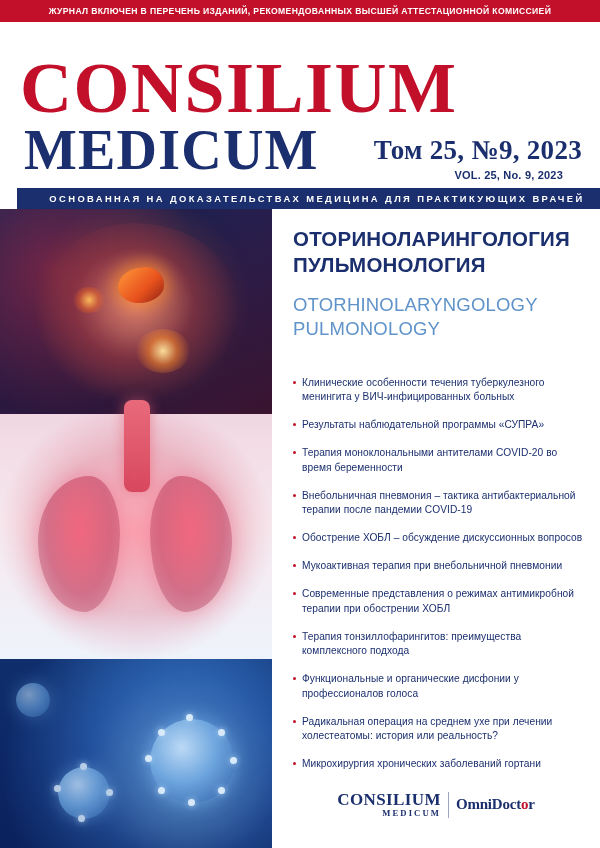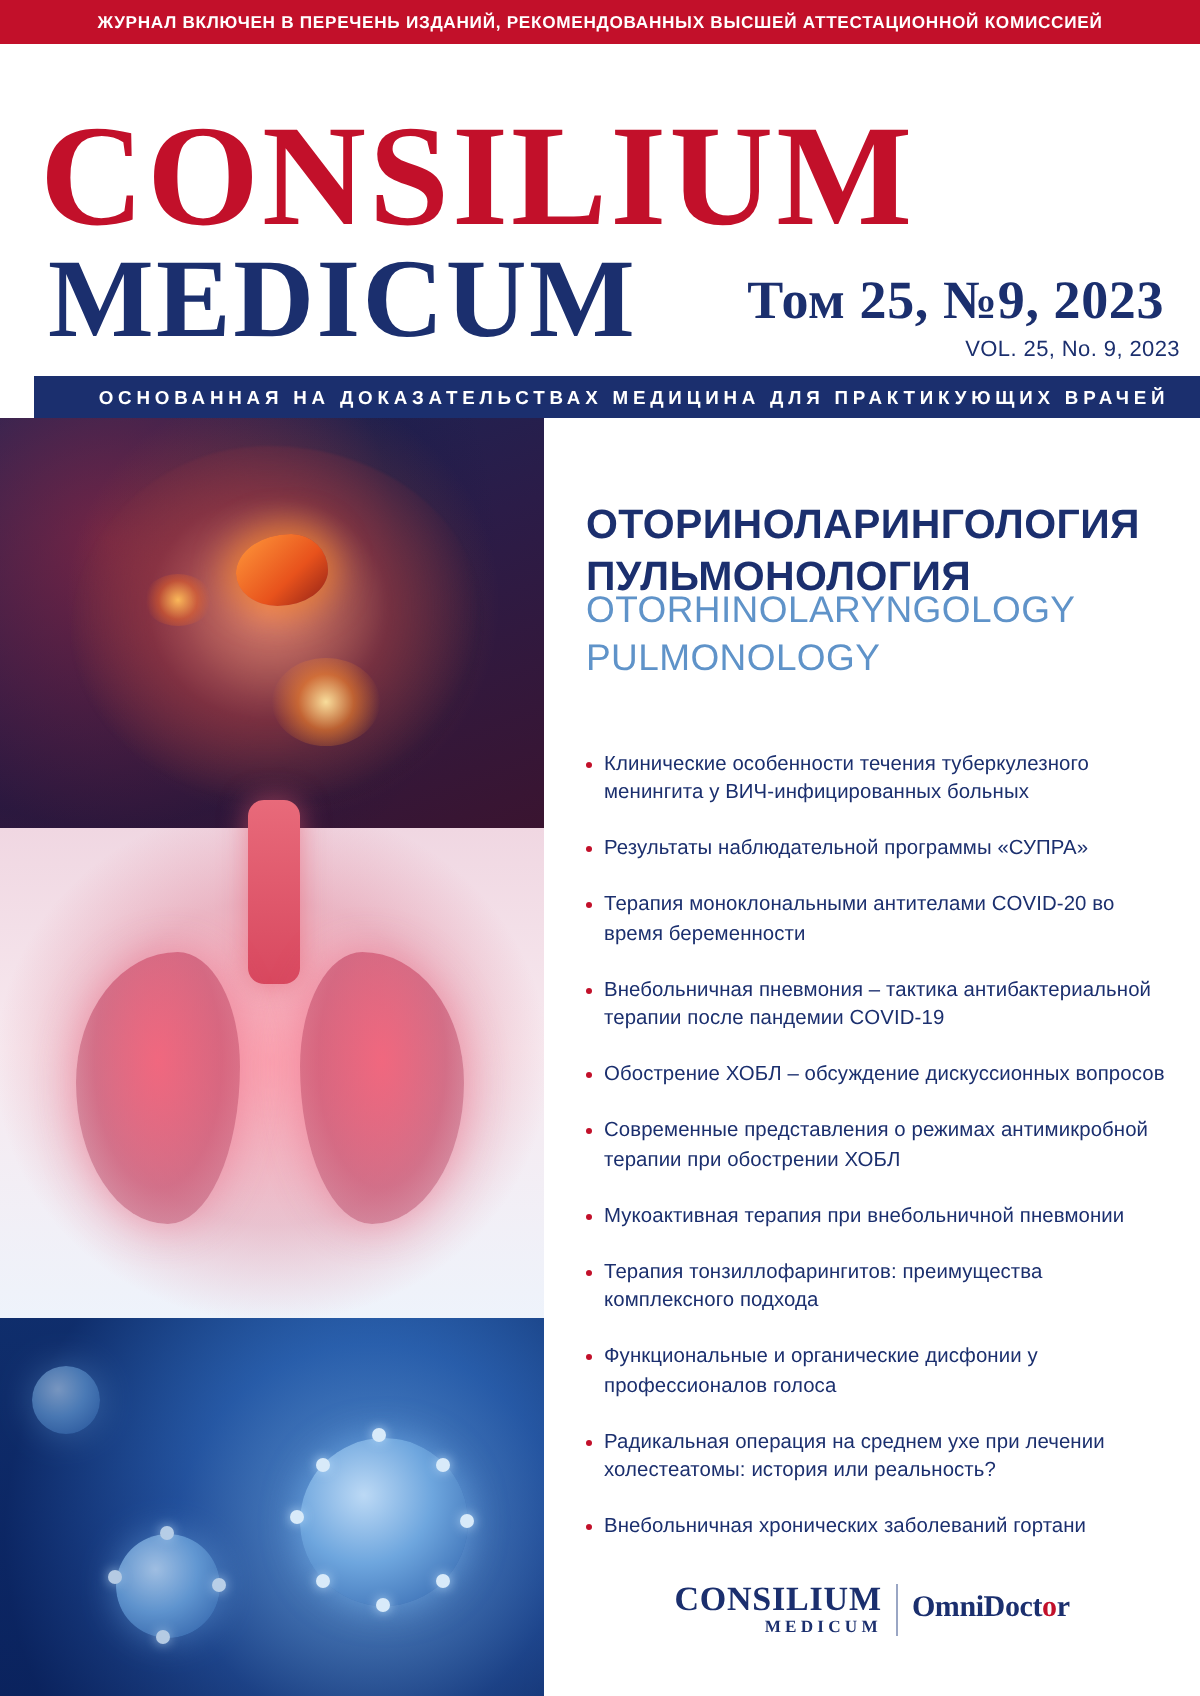--- a/index.html
+++ b/index.html
@@ -84,25 +84,25 @@
     right: 18px;
     top: 113px;
     font-family: "Liberation Serif", serif;
     font-size: 27px;
     font-weight: bold;
     color: #1b2f6e;
     letter-spacing: 0.3px;
   }
   .volume-en {
     position: absolute;
-    right: 10px;
+    right: 37px;
     top: 147px;
     font-family: "Liberation Sans", sans-serif;
     font-size: 11px;
-    font-weight: normal;
+    font-weight: bold;
     color: #1b2f6e;
     letter-spacing: 0.2px;
     margin-left: 24px;
   }
   
   .slogan-bar {
     position: absolute;
     left: 0;
     top: 188px;
     width: 600px;
@@ -241,21 +241,20 @@
   .section-ru {
     position: absolute;
     left: 21px;
     top: 17px;
     width: 290px;
     color: #1b2f6e;
     font-size: 20.5px;
     font-weight: bold;
     line-height: 1.25;
     letter-spacing: 0.2px;
-    margin-top: 24px;
   }
   .section-en {
     position: absolute;
     left: 21px;
     top: 84px;
     width: 290px;
     color: #5f93c9;
     font-size: 18.5px;
     font-weight: normal;
     line-height: 1.28;
@@ -392,26 +391,26 @@
       <div>OTORHINOLARYNGOLOGY</div>
       <div>PULMONOLOGY</div>
     </div>
 
     <div class="toc" id="toc-list">
         <div class="toc-item"><span class="bullet"></span><span>Клинические особенности течения туберкулезного менингита у ВИЧ-инфицированных больных</span></div>
         <div class="toc-item"><span class="bullet"></span><span>Результаты наблюдательной программы «СУПРА»</span></div>
         <div class="toc-item"><span class="bullet"></span><span>Терапия моноклональными антителами COVID-20 во время беременности</span></div>
         <div class="toc-item"><span class="bullet"></span><span>Внебольничная пневмония – тактика антибактериальной терапии после пандемии COVID-19</span></div>
         <div class="toc-item"><span class="bullet"></span><span>Обострение ХОБЛ – обсуждение дискуссионных вопросов</span></div>
+        <div class="toc-item"><span class="bullet"></span><span>Мукоактивная терапия при внебольничной пневмонии</span></div>
         <div class="toc-item"><span class="bullet"></span><span>Современные представления о режимах антимикробной терапии при обострении ХОБЛ</span></div>
-        <div class="toc-item"><span class="bullet"></span><span>Мукоактивная терапия при внебольничной пневмонии</span></div>
         <div class="toc-item"><span class="bullet"></span><span>Терапия тонзиллофарингитов: преимущества комплексного подхода</span></div>
         <div class="toc-item"><span class="bullet"></span><span>Функциональные и органические дисфонии у профессионалов голоса</span></div>
         <div class="toc-item"><span class="bullet"></span><span>Радикальная операция на среднем ухе при лечении холестеатомы: история или реальность?</span></div>
-        <div class="toc-item"><span class="bullet"></span><span>Внебольничная хронических заболеваний гортани</span></div>
+        <div class="toc-item"><span class="bullet"></span><span>Микрохирургия хронических заболеваний гортани</span></div>
       </div>
   </div>
 
   <div class="bottom-logo">
     <div class="logo-left">
       <div class="logo-consilium">CONSILIUM</div>
       <div class="logo-medicum">MEDICUM</div>
     </div>
     <div class="logo-divider"></div>
     <div class="logo-omni">

